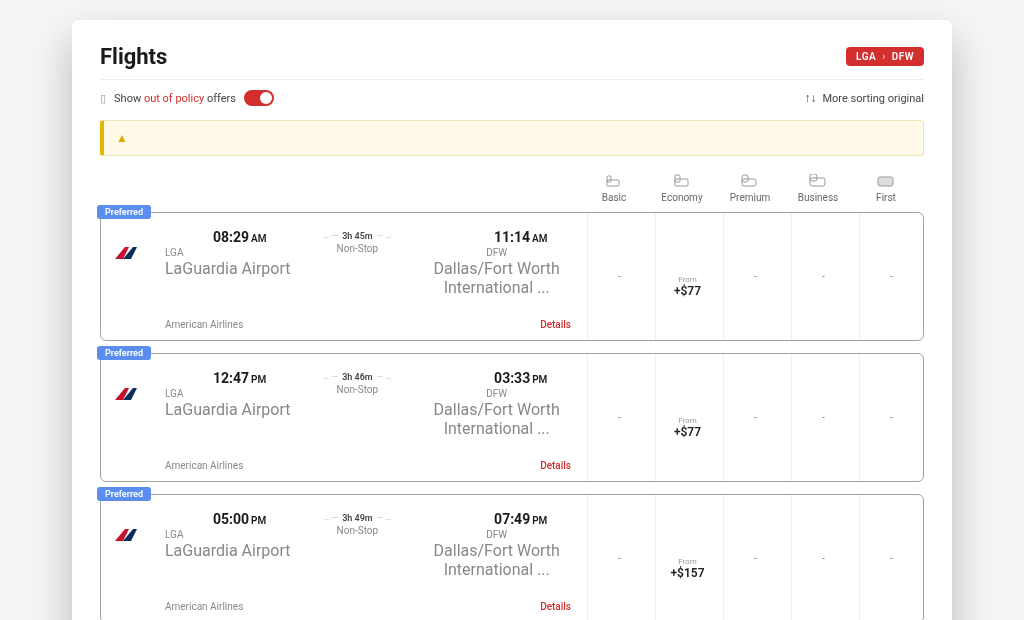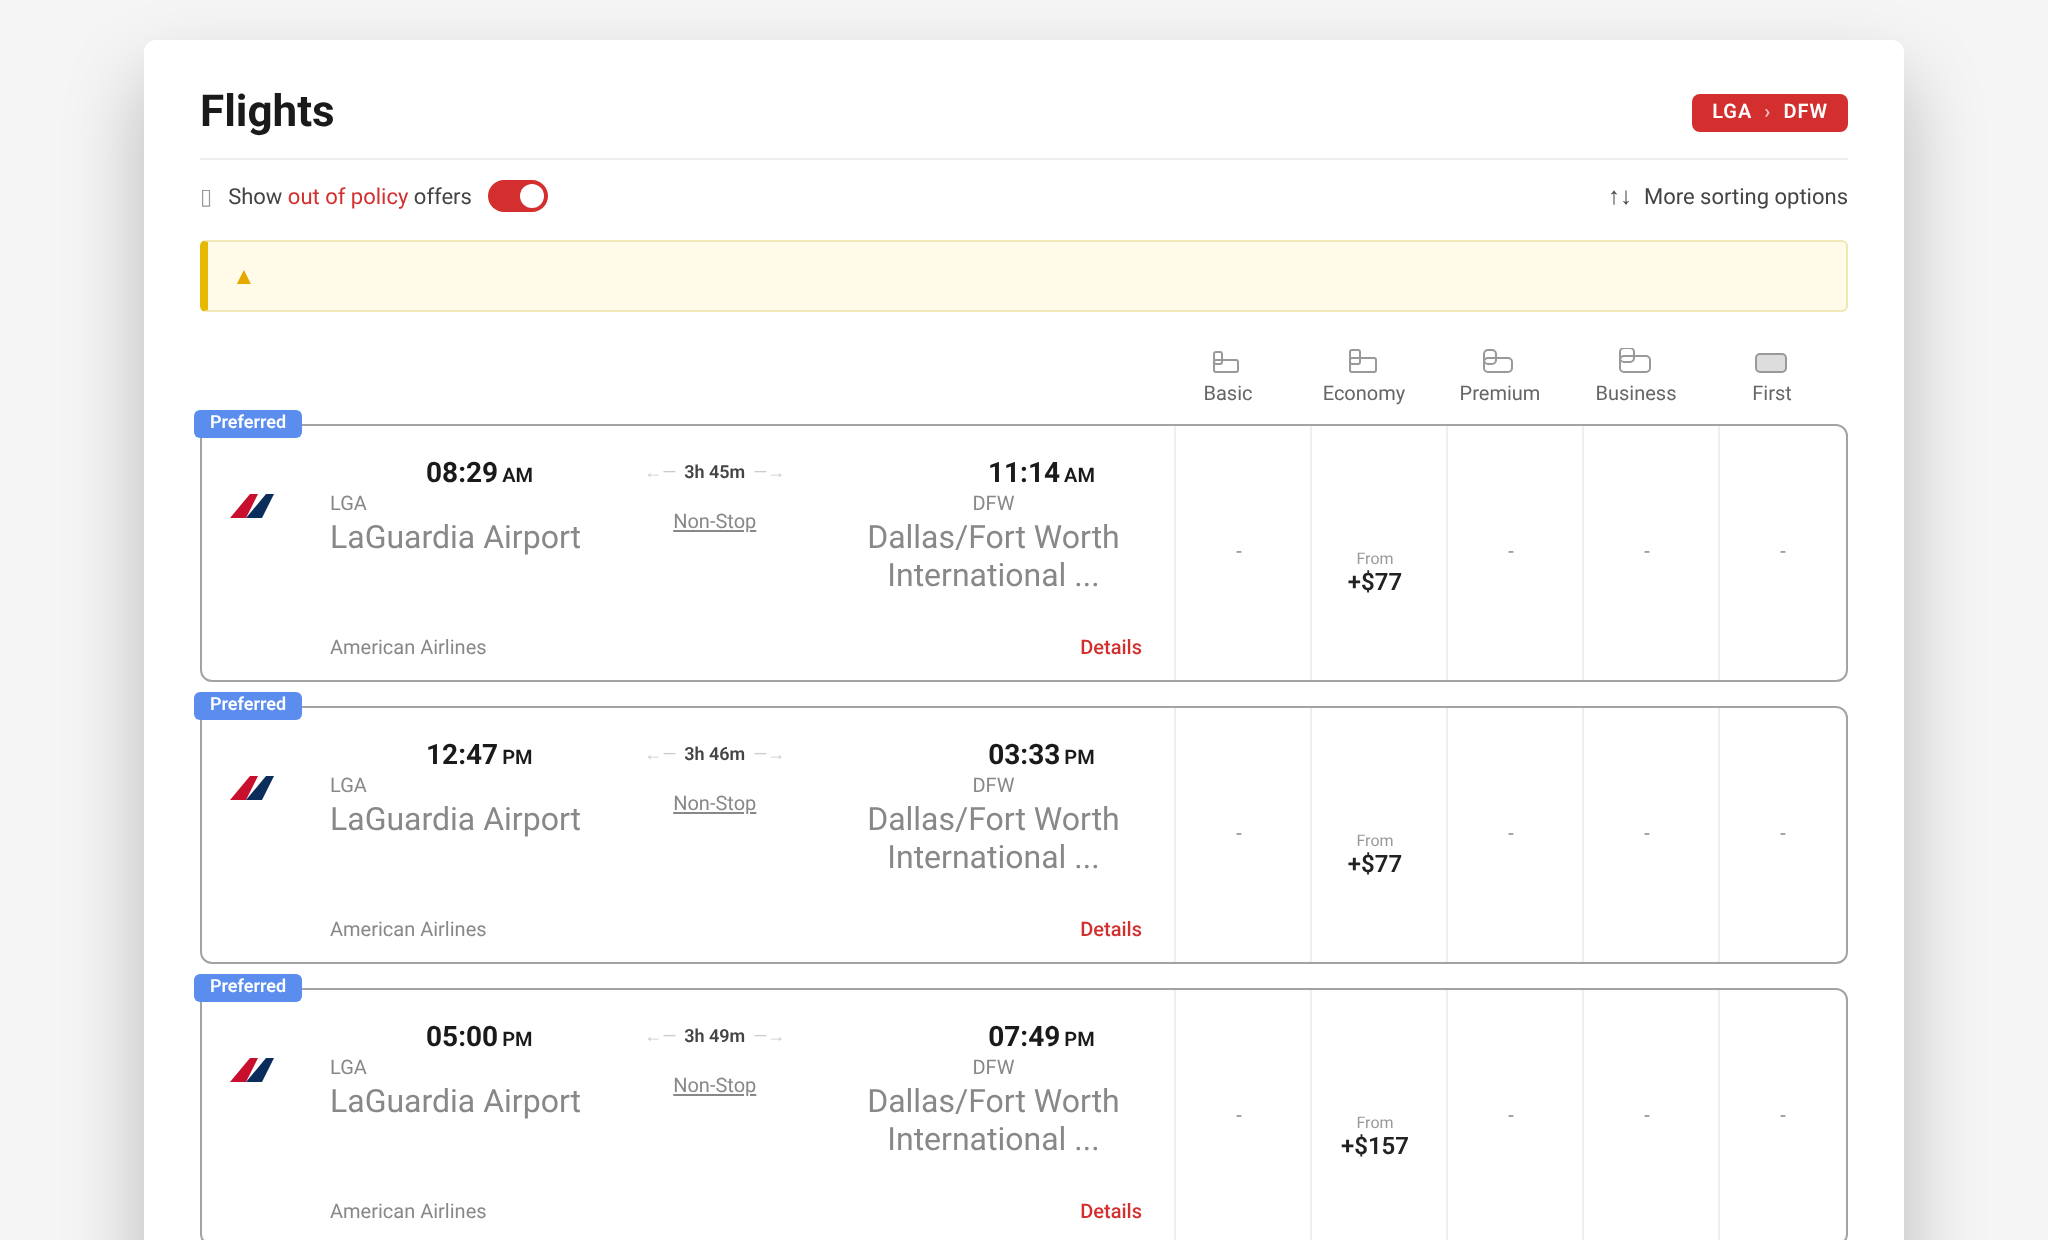--- a/index.html
+++ b/index.html
@@ -108,21 +108,21 @@
   .airline-logo {
     width: 28px; height: 20px; margin-top: 14px;
   }
   .seg .time { font-size: 14px; font-weight: 700; color: #1a1a1a; padding-left: 48px; }
   .seg .time .ampm { font-size: 10px; font-weight: 600; margin-left: 2px; }
   .seg .code { font-size: 10px; color: #888; margin-top: 2px; }
   .seg .airport { font-size: 16px; color: #888; margin-top: 1px; }
   .seg.right { text-align: center; }
   .mid { text-align: center; font-size: 10px; color: #666; margin-top: 2px; }
   .mid .dur { font-weight: 600; color: #444; }
-  .mid .stops { color: #888; margin-top: 14px; text-decoration: underline; }
+  .mid .stops { color: #888; margin-top: 2px; }
   .mid .line { display: flex; align-items: center; justify-content: center; gap: 4px; color: #ccc; font-size: 9px;}
   .airline-name { font-size: 10px; color: #888; margin-top: 10px; grid-column: 2; }
   .details-link { font-size: 10px; color: #d32f2f; text-align: right; margin-top: 10px; grid-column: 4; cursor: pointer; font-weight: 500;}
   .price-cell {
     border-left: 1px solid #eee;
     display: flex;
     flex-direction: column;
     align-items: center;
     justify-content: center;
     font-size: 10px;
@@ -152,21 +152,21 @@
   <div class="controls-row">
     <div class="controls-left">
       <span class="filter-icon">▯</span>
       <span>
         <span>Show </span><span class="oop">out of policy</span><span> offers</span>
       </span>
       <div class="toggle"></div>
     </div>
     <div class="controls-right">
       <span class="sort-icon">↑↓</span>
-      <span>More sorting options</span>
+      <span>More sorting original</span>
     </div>
   </div>
 
   <div class="alert">
     <span class="tri">▲</span>
   </div>
 
   <div class="fare-header">
     <div></div>
     <div class="fare-col">

